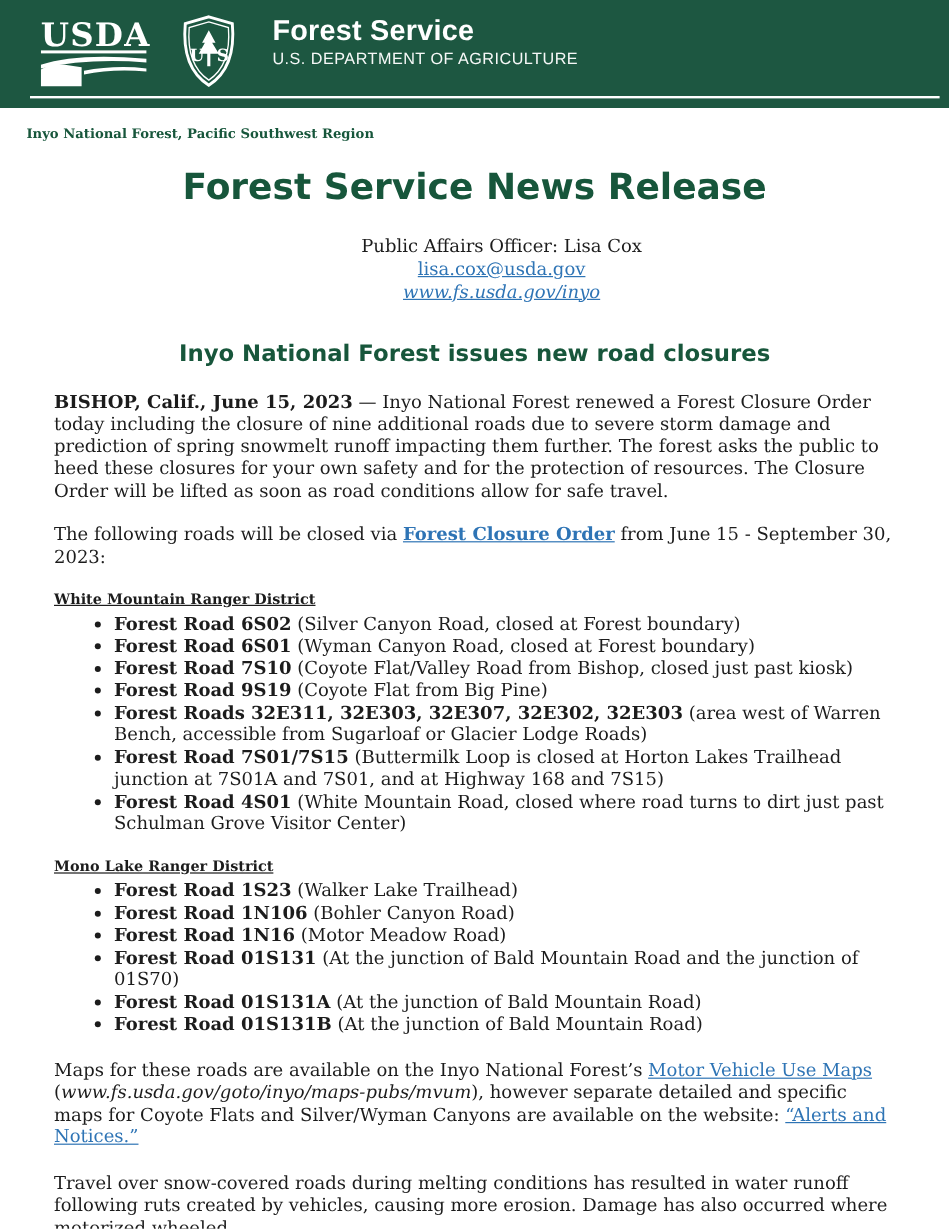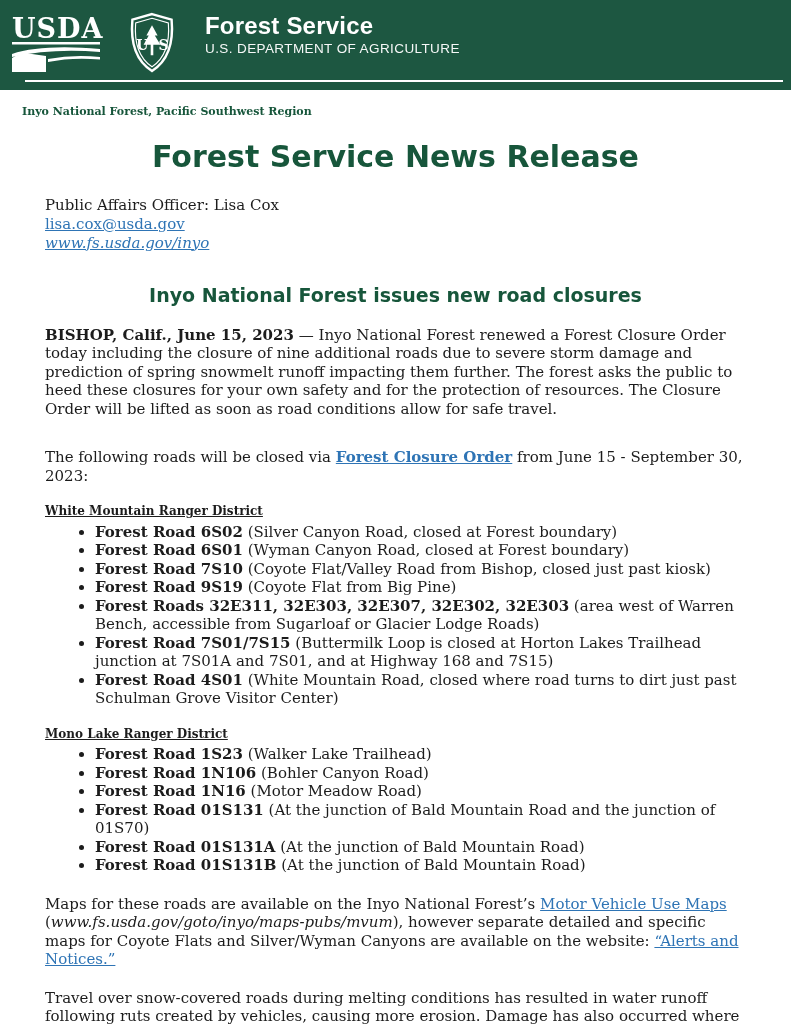--- a/index.html
+++ b/index.html
@@ -16,53 +16,53 @@
     font-family: "DejaVu Serif", serif;
     font-size: 15px; line-height: 18.5px;
     color: var(--body-ink);
   }
 
   
   .banner {
     position: relative; width: 791px; height: 90px;
     background: var(--green-bg); color: #fff;
   }
-  .banner-inner { display: flex; align-items: flex-start; padding: 14px 0 0 12px; }
+  .banner-inner { display: flex; align-items: flex-start; padding: 14px 0 0 34px; }
   .usda-logo { width: 96px; height: 58px; flex: 0 0 auto; }
   .fs-shield { width: 56px; height: 62px; margin-left: 16px; margin-top: -2px; flex: 0 0 auto; }
   .banner-text { margin-left: 25px; padding-top: 3px; font-family: "Liberation Sans", sans-serif; }
   .banner-title { font-size: 24px; font-weight: 600; letter-spacing: 0.2px; }
   .banner-dept  { font-size: 13.5px; font-weight: 400; letter-spacing: 0.4px; margin-top: 4px; opacity: 0.96; }
   .banner-rule { position: absolute; left: 25px; right: 8px; bottom: 8px; height: 2px; background: #fff; }
 
   
   .region-line {
     margin: 13px 0 0 22px;
     color: var(--green-text);
     font-weight: bold; font-size: 11px;
   }
   .page-title {
     margin: 21px 0 0; text-align: center;
     font-family: "DejaVu Sans", sans-serif; font-weight: bold;
     font-size: 30px; line-height: 28px; color: var(--green-text);
   }
-  .contact { margin: 25px 0 0 45px; }
+  .contact { margin: 25px 0 0 45px; text-align: center; }
   .contact-line { line-height: 19px; }
   a.doc-link { color: var(--link-blue); text-decoration: underline; cursor: pointer; }
   .italic { font-style: italic; }
   .bold { font-weight: bold; }
 
   .headline {
     margin: 31px 0 0; text-align: center;
     font-family: "DejaVu Sans", sans-serif; font-weight: bold;
     font-size: 19px; line-height: 22px; color: var(--green-text);
   }
   .content { margin: 0 44px 0 45px; }
   .para { margin: 20px 0 0; }
-  .para-tight { margin: 30px 0 0; }
+  .para-tight { margin: 18px 0 0; }
   .district-title {
     margin: 17px 0 0;
     font-weight: bold; text-decoration: underline; font-size: 12px;
   }
   ul.roads { margin: 2px 0 0; padding: 0 0 0 50px; }
   ul.roads li { padding: 0; margin: 0; line-height: 18.5px; }
 </style>
 </head>
 <body>
 

